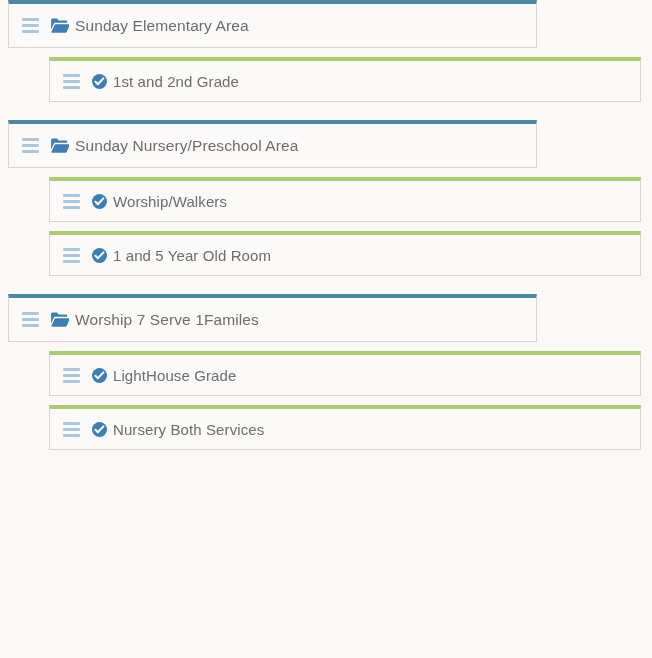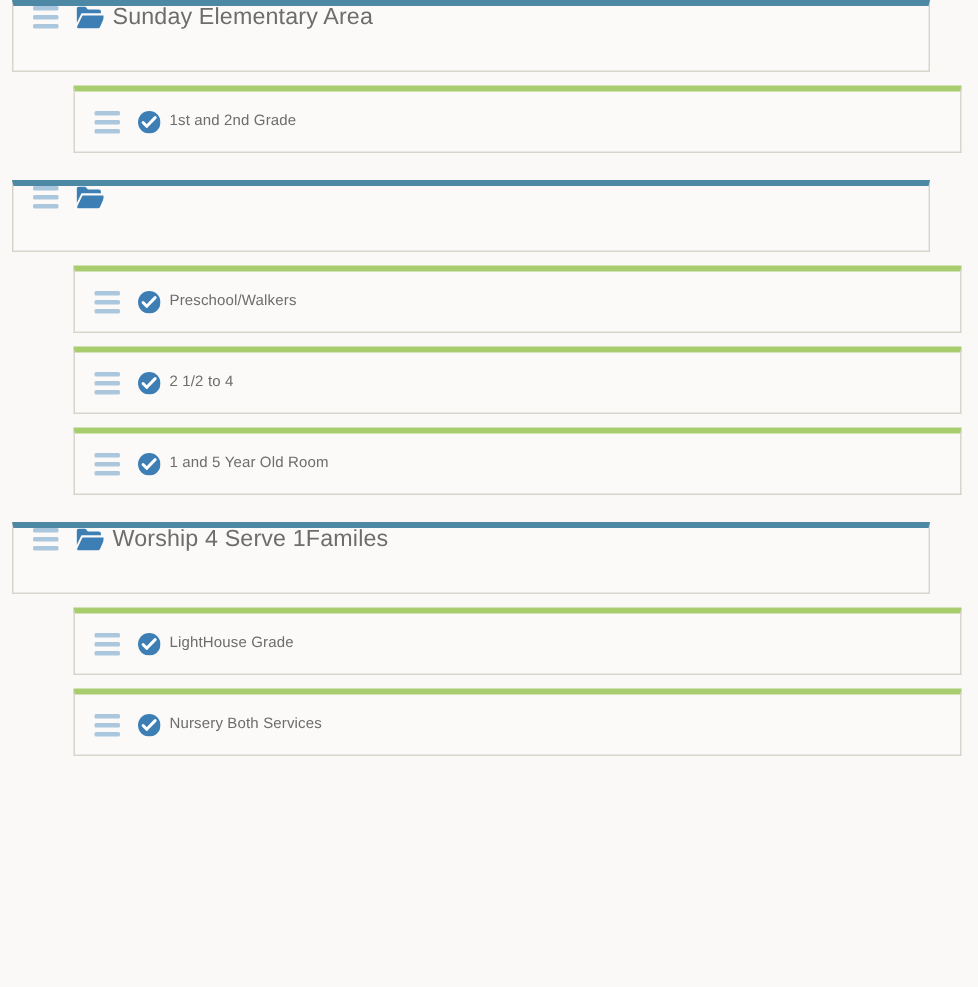--- a/index.html
+++ b/index.html
@@ -17,28 +17,28 @@
 
   .tree {
     position: relative;
     width: 652px;
   }
 
   
   .area-row {
     position: relative;
     margin: 0 0 0 8px;
-    width: 612px;
+    width: 529px;
     box-sizing: border-box;
     background: #fbfaf8;
     border: 1px solid #d9d5cc;
     border-top: 4px solid #4d89a4;
     height: 48px;
     display: flex;
-    align-items: flex-start;
+    align-items: center;
     padding-left: 13px;
   }
 
   
   .room-row {
     position: relative;
     margin: 9px 0 0 49px;
     width: 592px;
     box-sizing: border-box;
     background: #fbfaf8;
@@ -79,21 +79,21 @@
     display: inline-flex;
     align-items: center;
     justify-content: center;
     margin-right: 6px;
   }
   .folder-icon { width: 18px; height: 16px; }
   .check-icon  { width: 15px; height: 15px; }
 
   
   .label {
-    font-size: 10px;
+    font-size: 15px;
     color: #6d6d6d;
     letter-spacing: 0.1px;
     white-space: nowrap;
     line-height: 1;
   }
   .area-row .label { font-size: 15.5px; }
 </style>
 </head>
 <body>
 
@@ -140,52 +140,39 @@
         <span></span>
           <span></span>
           <span></span>
       </span>
       <span class="icon folder-icon">
         <svg viewBox="0 0 20 18" width="18" height="16" aria-hidden="true">
           <path d="M0 2.2C0 1.3.7.6 1.6.6h5l1.8 2.1h8.2c.9 0 1.6.7 1.6 1.6v1.1H3.6L0 12.9z" fill="#3d7fb5"></path>
           <path d="M3.9 7.1h16c.7 0 1.2.7.9 1.3l-3.3 7.4c-.3.6-.8.9-1.4.9H1.3c-.7 0-1.2-.7-.9-1.3l3.5-7.4c.2-.6.6-.9 1-.9z" fill="#3d7fb5"></path>
         </svg>
       </span>
-    </div>
-
-
-    <div class="room-row">
-      <span class="handle">
-        <span></span>
-          <span></span>
-          <span></span>
-      </span>
-      <span class="icon check-icon">
-        <svg viewBox="0 0 16 16" width="15" height="15" aria-hidden="true">
-          <circle cx="8" cy="8" r="8" fill="#3d7fb5"></circle>
-          <path d="M3.6 8.2l2.6 2.7 6-6.2" stroke="#ffffff" stroke-width="2.1" fill="none" stroke-linecap="round" stroke-linejoin="round"></path>
-        </svg>
-      </span>
-      <span class="label">Preschool/Walkers</span>
-    </div>
-
-    <div class="room-row">
-      <span class="handle">
-        <span></span>
-          <span></span>
-          <span></span>
-      </span>
-      <span class="icon check-icon">
-        <svg viewBox="0 0 16 16" width="15" height="15" aria-hidden="true">
-          <circle cx="8" cy="8" r="8" fill="#3d7fb5"></circle>
-          <path d="M3.6 8.2l2.6 2.7 6-6.2" stroke="#ffffff" stroke-width="2.1" fill="none" stroke-linecap="round" stroke-linejoin="round"></path>
-        </svg>
-      </span>
-      <span class="label">2 1/2 to 4</span>
-    </div>
+      <span class="label">Sunday Nursery/Preschool Area</span>
+    </div>
+
+
+    <div class="room-row">
+      <span class="handle">
+        <span></span>
+          <span></span>
+          <span></span>
+      </span>
+      <span class="icon check-icon">
+        <svg viewBox="0 0 16 16" width="15" height="15" aria-hidden="true">
+          <circle cx="8" cy="8" r="8" fill="#3d7fb5"></circle>
+          <path d="M3.6 8.2l2.6 2.7 6-6.2" stroke="#ffffff" stroke-width="2.1" fill="none" stroke-linecap="round" stroke-linejoin="round"></path>
+        </svg>
+      </span>
+      <span class="label">Worship/Walkers</span>
+    </div>
+
 
     <div class="room-row">
       <span class="handle">
         <span></span>
           <span></span>
           <span></span>
       </span>
       <span class="icon check-icon">
         <svg viewBox="0 0 16 16" width="15" height="15" aria-hidden="true">
           <circle cx="8" cy="8" r="8" fill="#3d7fb5"></circle>
@@ -203,21 +190,21 @@
         <span></span>
           <span></span>
           <span></span>
       </span>
       <span class="icon folder-icon">
         <svg viewBox="0 0 20 18" width="18" height="16" aria-hidden="true">
           <path d="M0 2.2C0 1.3.7.6 1.6.6h5l1.8 2.1h8.2c.9 0 1.6.7 1.6 1.6v1.1H3.6L0 12.9z" fill="#3d7fb5"></path>
           <path d="M3.9 7.1h16c.7 0 1.2.7.9 1.3l-3.3 7.4c-.3.6-.8.9-1.4.9H1.3c-.7 0-1.2-.7-.9-1.3l3.5-7.4c.2-.6.6-.9 1-.9z" fill="#3d7fb5"></path>
         </svg>
       </span>
-      <span class="label">Worship 4 Serve 1Familes</span>
+      <span class="label">Worship 7 Serve 1Familes</span>
     </div>
 
     <div class="room-row">
       <span class="handle">
         <span></span>
           <span></span>
           <span></span>
       </span>
       <span class="icon check-icon">
         <svg viewBox="0 0 16 16" width="15" height="15" aria-hidden="true">

